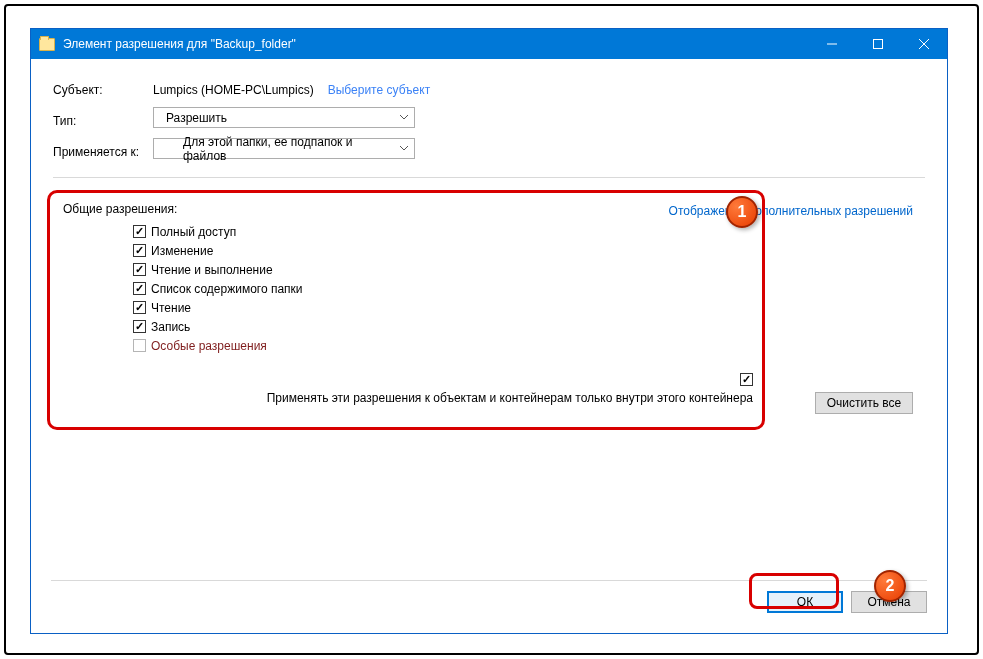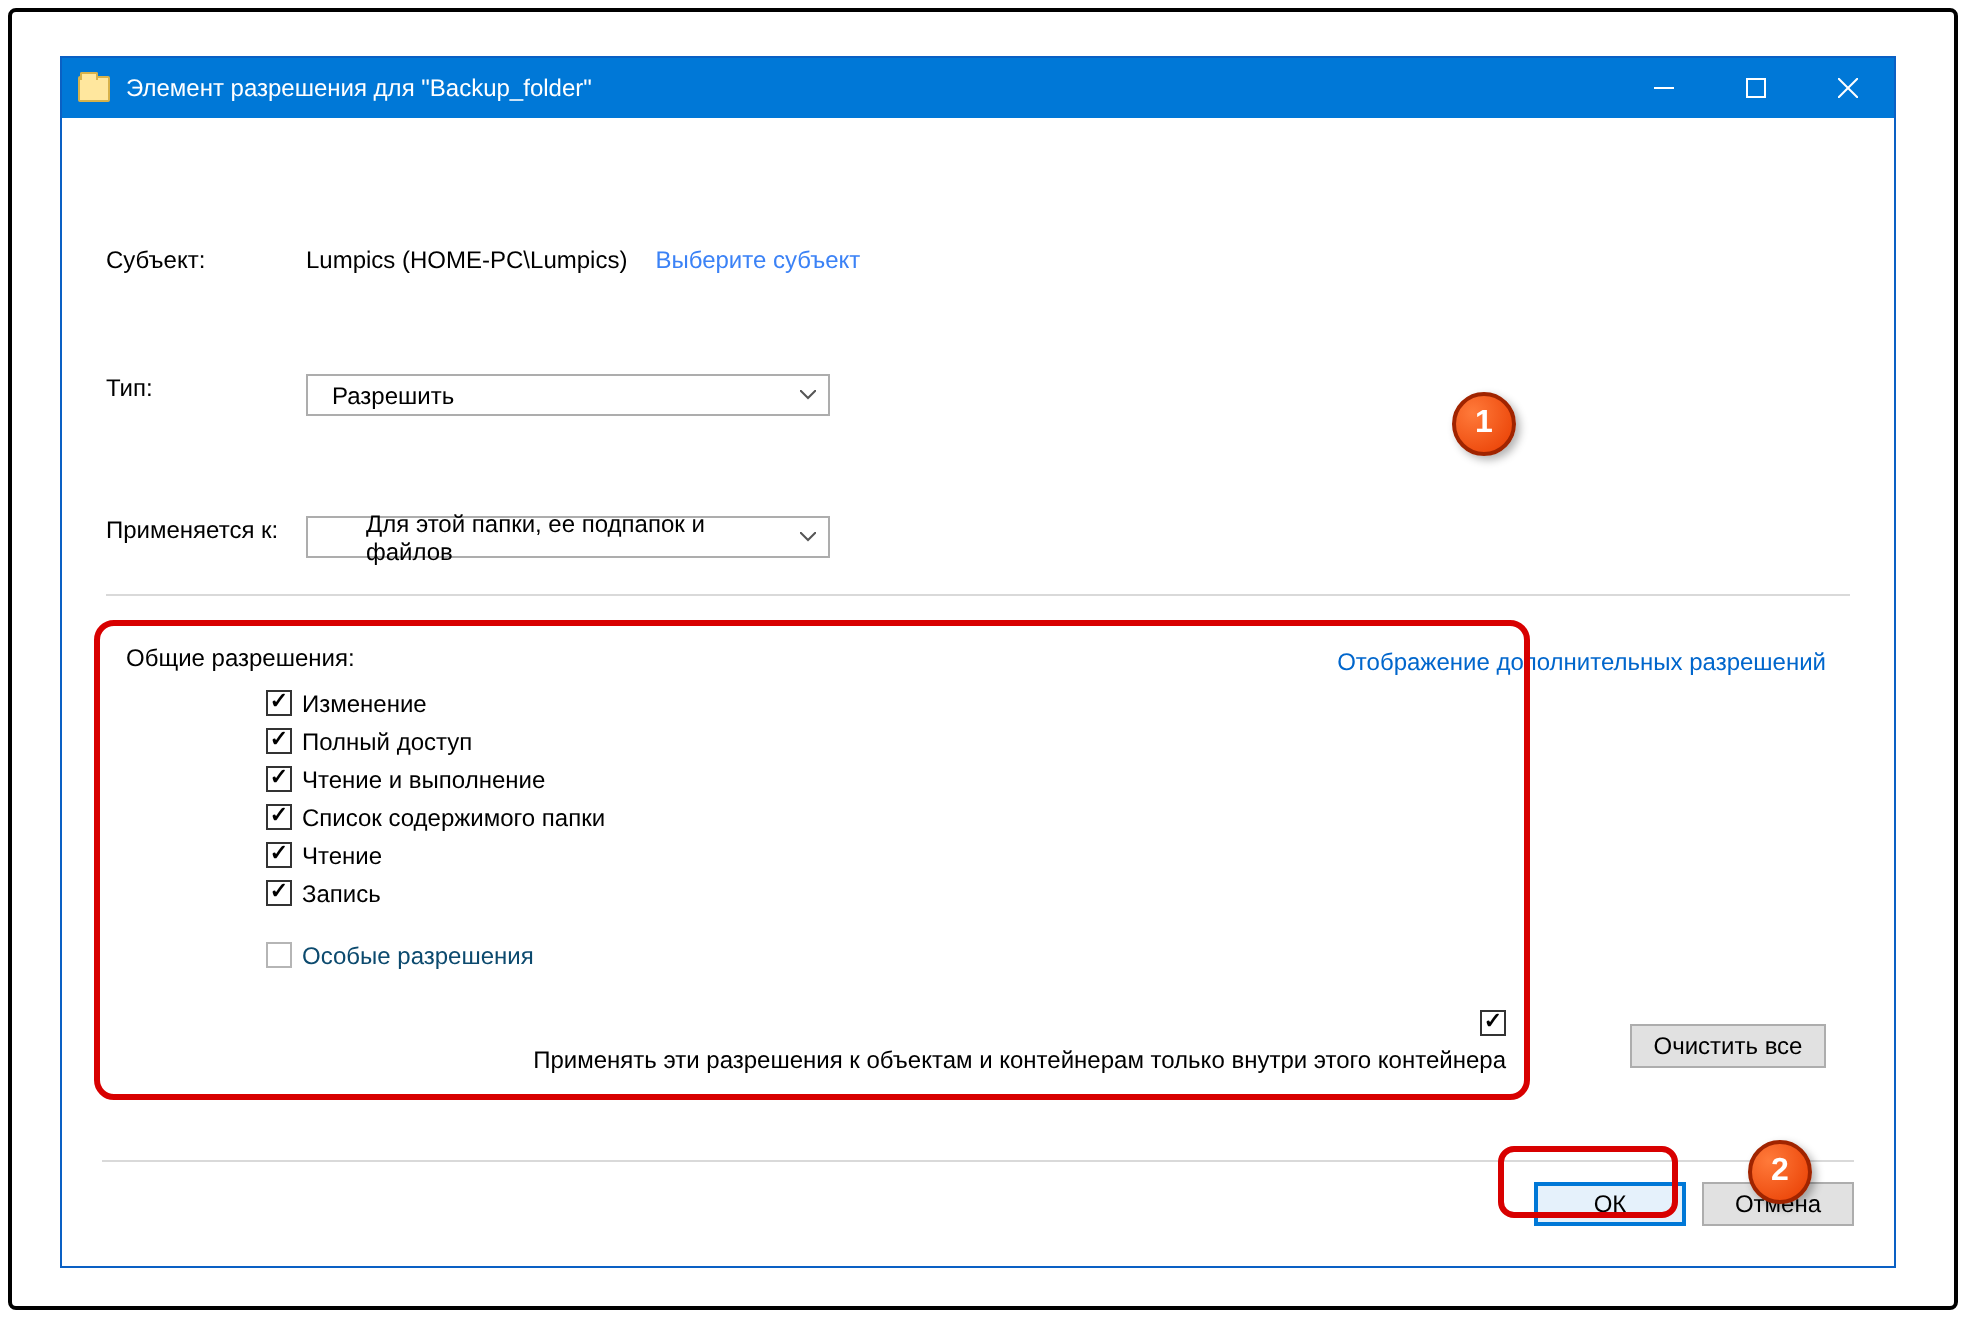--- a/index.html
+++ b/index.html
@@ -65,21 +65,21 @@
     position: absolute;
     left: 10px; top: 40px; right: 10px; bottom: 10px;
     background: #fff;
   }
   .upper {
     padding: 14px 12px 10px 12px;
     display: flex;
     flex-direction: column;
     gap: 10px;
   }
-  .row { display: flex; align-items: flex-start; margin-top: 40px; }
+  .row { display: flex; align-items: flex-end; }
   .label-col { width: 100px; }
   .subject-value { margin-right: 14px; }
   .link { color: #3b82f6; cursor: pointer; }
   .combo {
     display: flex; align-items: center; justify-content: space-between;
     height: 21px;
     border: 1px solid #adadad;
     background: #fff;
     padding: 0 2px 0 6px;
     font-size: 12px;
@@ -117,21 +117,21 @@
   }
   .cb {
     width: 13px; height: 13px;
     border: 1px solid #333;
     background: #fff;
     display: flex; align-items: center; justify-content: center;
     font-size: 11px; line-height: 1;
   }
   .cb.checked::after { content: "✓"; color: #000; font-weight: bold; }
   .cb.disabled { border-color: #b5b5b5; }
-  .perm-item.disabled { color: #0c4a6e; margin-top: 12px; }
+  .perm-item.disabled { color: #7f1d1d; }
   .apply-row {
     display: flex; align-items: flex-end; gap: 5px;
     margin-top: 18px;
     flex-direction: column;
   }
   .adv-link {
     position: absolute;
     right: 12px; top: 20px;
     color: #0066cc;
     cursor: pointer;
@@ -252,25 +252,25 @@
     <hr class="divider">
 
     <div class="perm-section">
       <div class="adv-link">Отображение дополнительных разрешений</div>
 
       <div class="perm-box">
         <div class="perm-title">Общие разрешения:</div>
         <div class="perm-list" id="perm-list">
             <div class="perm-item">
               <div class="cb checked"></div>
+              <span>Полный доступ</span>
+            </div>
+            <div class="perm-item">
+              <div class="cb checked"></div>
               <span>Изменение</span>
-            </div>
-            <div class="perm-item">
-              <div class="cb checked"></div>
-              <span>Полный доступ</span>
             </div>
             <div class="perm-item">
               <div class="cb checked"></div>
               <span>Чтение и выполнение</span>
             </div>
             <div class="perm-item">
               <div class="cb checked"></div>
               <span>Список содержимого папки</span>
             </div>
             <div class="perm-item">

